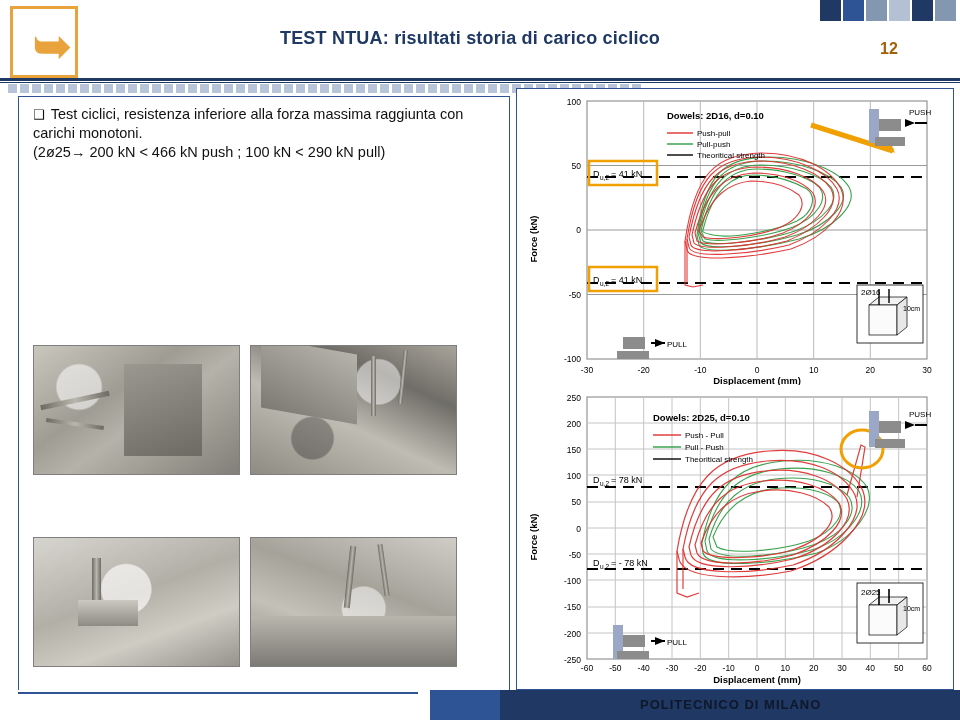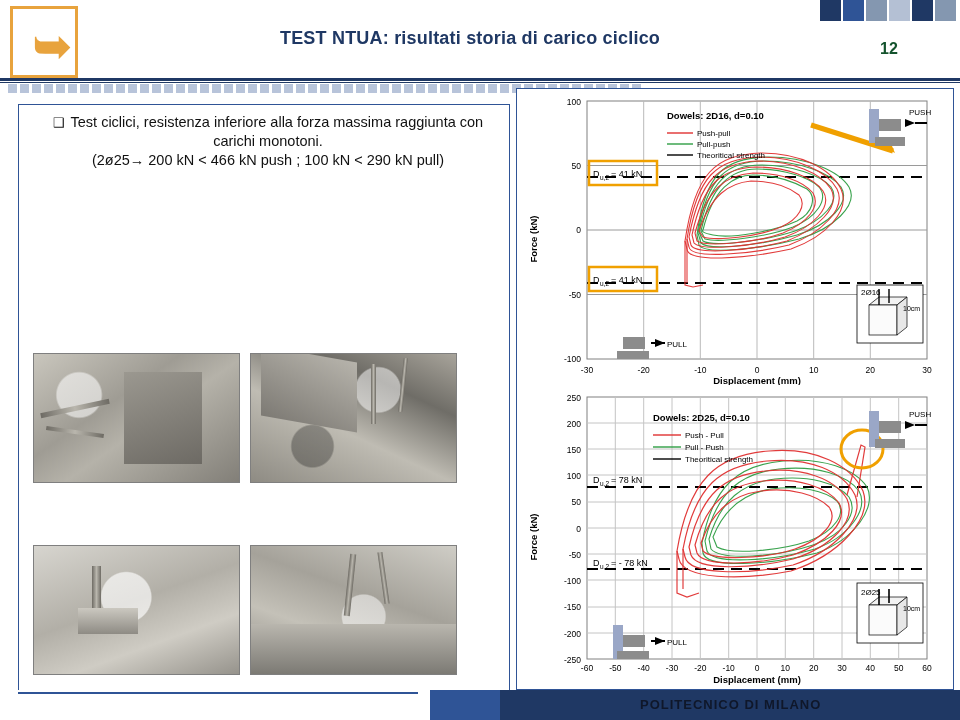--- a/index.html
+++ b/index.html
@@ -13,34 +13,34 @@
 
   
   .hdr-rule{position:absolute;left:0;top:78px;width:960px;height:3px;background:#1f3864;}
   .hdr-rule2{position:absolute;left:0;top:82px;width:960px;height:1px;background:#1f3864;}
   .logo-box{position:absolute;left:10px;top:6px;width:62px;height:66px;border:3px solid #e8a33d;background:#fff;}
   .logo-arrow{position:absolute;left:20px;top:14px;width:40px;height:48px;color:#e8a33d;font-size:46px;line-height:46px;font-weight:bold;}
   .title{
     position:absolute;left:120px;top:28px;width:700px;text-align:center;
     font-size:18px;font-weight:bold;color:#1f3864;letter-spacing:0.2px;
   }
-  .pagenum{position:absolute;left:880px;top:40px;width:40px;text-align:left;color:#14532d;font-weight:bold;font-size:16px;}
+  .pagenum{position:absolute;left:880px;top:40px;width:40px;text-align:left;color:#a16207;font-weight:bold;font-size:16px;}
 
   
   .sq-row{position:absolute;top:0px;left:820px;display:flex;}
   .sq-row div{width:21px;height:21px;margin-right:2px;}
 
   
   .dots{position:absolute;left:8px;top:84px;display:flex;}
   .dots span{width:9px;height:9px;background:#b8c4da;margin-right:3px;}
 
   
   .left-panel{
-    position:absolute;left:18px;top:104px;width:490px;height:594px;
-    border:1px solid #2f5496;background:#ffffff;text-align:center;
+    position:absolute;left:18px;top:96px;width:490px;height:594px;
+    border:1px solid #2f5496;background:#ffffff;
   }
   .txtblk{position:absolute;left:14px;width:470px;font-size:14.5px;line-height:1.32;color:#111;}
   .bullet{font-family:"DejaVu Sans",sans-serif;font-size:13px;margin-right:6px;}
   .p1{top:8px;}
   .p2{top:86px;}
   .p3{top:164px;}
   .p4{top:388px;}
 
   .photos{position:absolute;display:flex;gap:10px;left:14px;}
   .ph{border:1px solid #7f7f7f;overflow:hidden;position:relative;}

